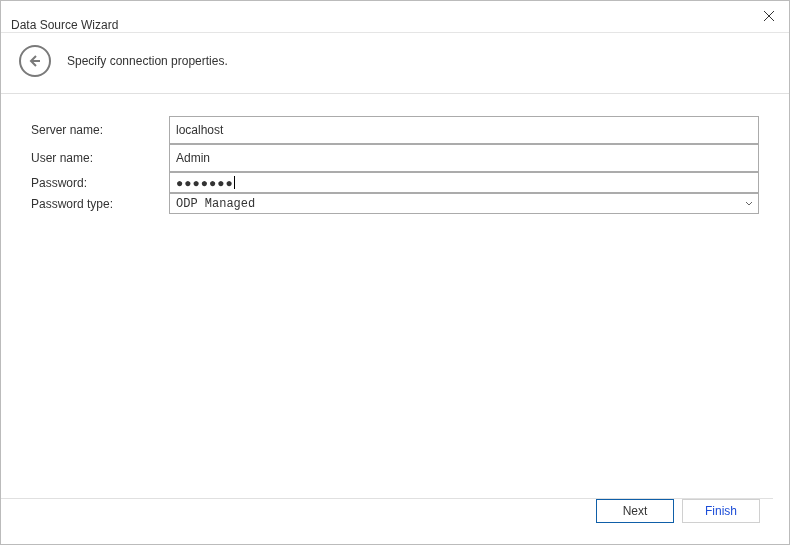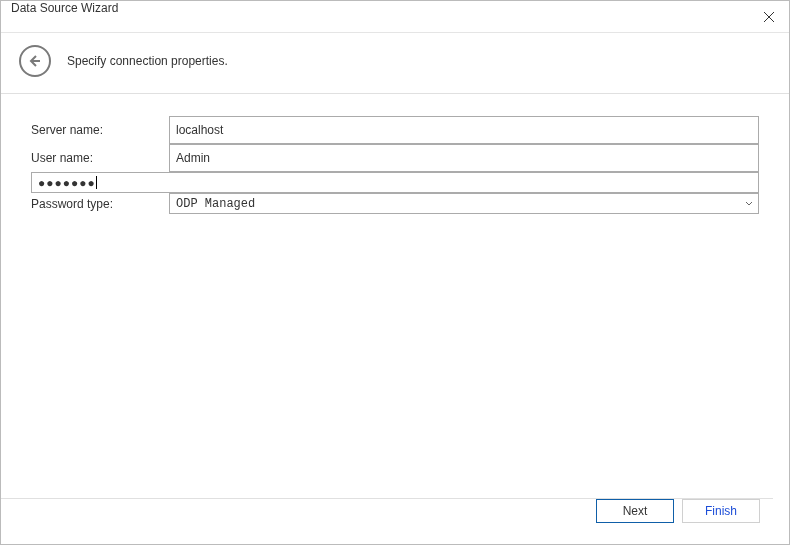--- a/index.html
+++ b/index.html
@@ -9,21 +9,21 @@
       color: #333;
       background: #fff;
       width: 790px;
       height: 545px;
       border: 1px solid #bbb;
       position: relative;
       overflow: hidden;
     }
     .titlebar {
       display: flex;
-      align-items: flex-start;
+      align-items: flex-end;
       justify-content: space-between;
       height: 32px;
       padding: 0 0 0 10px;
       border-bottom: 1px solid #e5e5e5;
     }
     .titlebar .title { font-size: 12px; color: #333; }
     .close-btn {
       width: 40px; height: 32px;
       display: flex; align-items: center; justify-content: center;
       cursor: pointer;
@@ -155,20 +155,21 @@
     <label class="form-label">Server name:</label>
     <input class="form-input" type="text" value="localhost" style="">
   </div>
 
   <div class="form-row">
     <label class="form-label">User name:</label>
     <input class="form-input" type="text" value="Admin" style="">
   </div>
 
   <div class="form-row">
+    <label class="form-label">Password:</label>
     <div class="password-field">
       <span class="password-dots">●●●●●●●</span>
         <span class="caret"></span>
     </div>
   </div>
 
   <div class="form-row">
     <label class="form-label">Password type:</label>
     <div class="combo">
       <span class="combo-text">ODP Managed</span>

